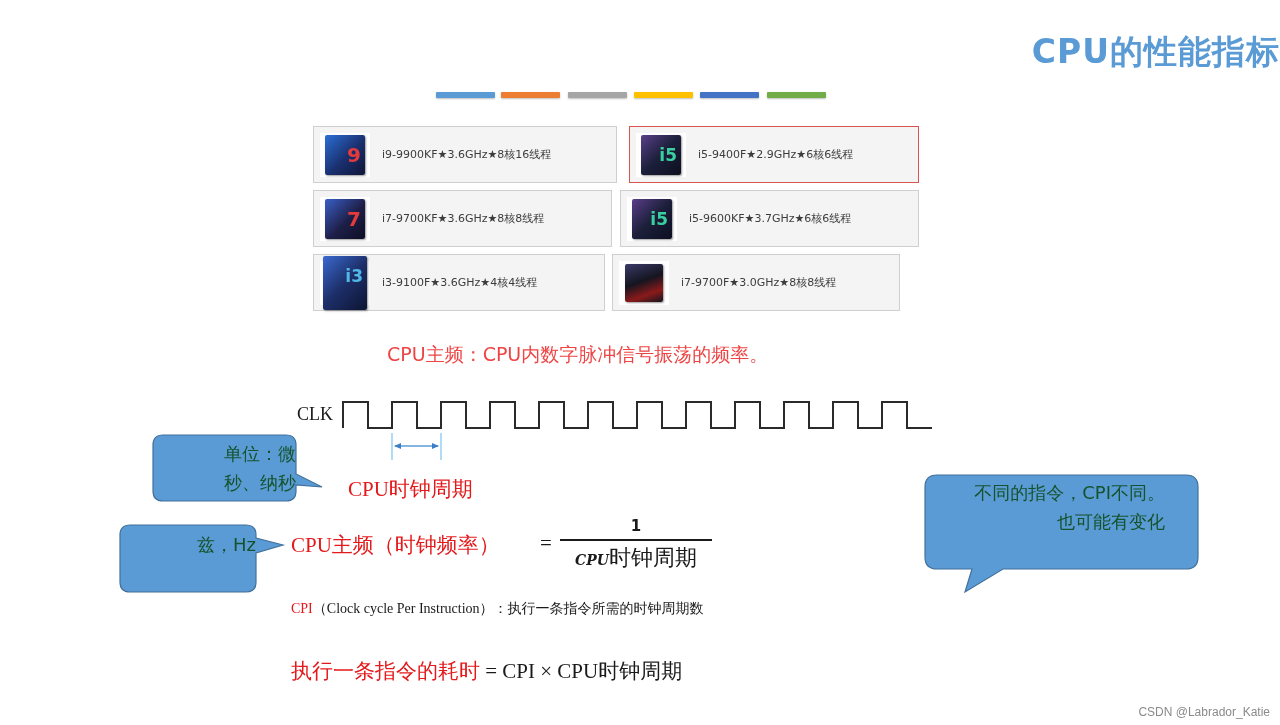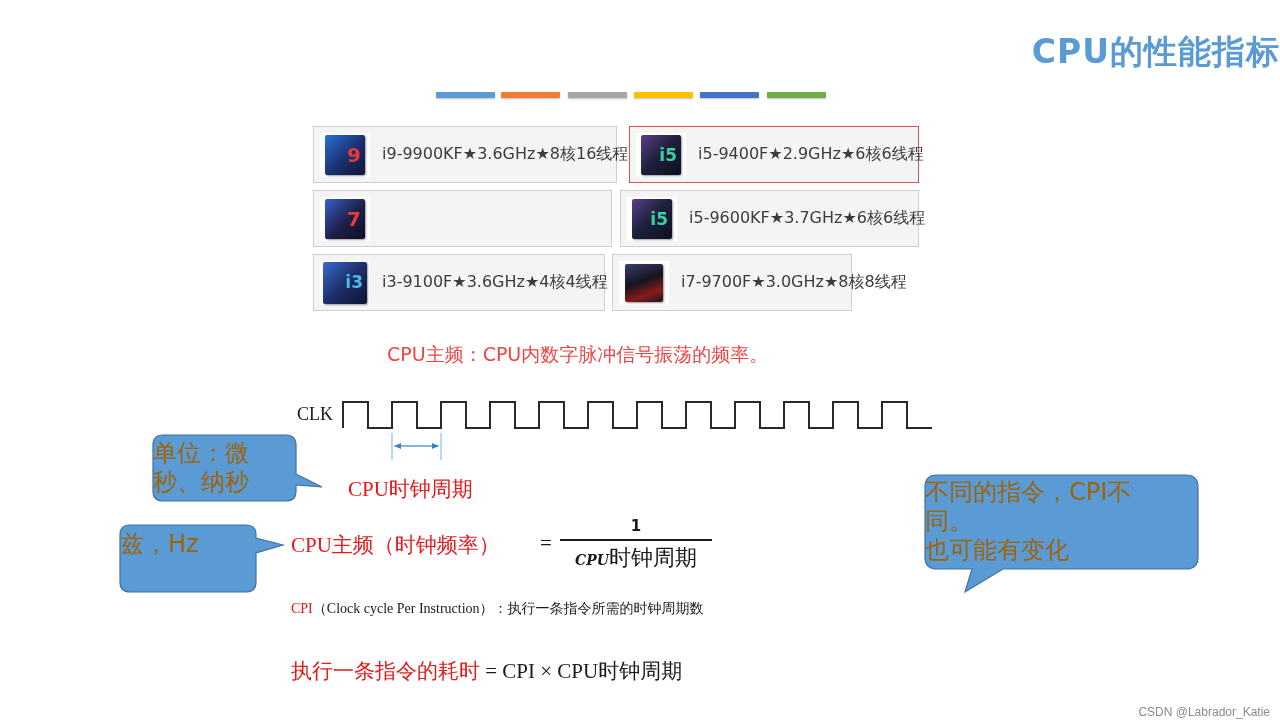--- a/index.html
+++ b/index.html
@@ -30,21 +30,21 @@
   }
   .chip-box {
     width: 40px; height: 40px; position: relative; border-radius: 2px;
     box-shadow: 1px 1px 2px rgba(0,0,0,0.4);
   }
   .chip-label {
     position: absolute; right: 4px; top: 6px; font-size: 20px; font-weight: bold;
     font-family: "DejaVu Sans", sans-serif; line-height: 28px;
   }
   .cpu-name {
-    font-size: 16px; color: #3c3c3c; white-space: nowrap;
+    font-size: 11px; color: #3c3c3c; white-space: nowrap;
     font-family: "DejaVu Sans", "Liberation Sans", sans-serif;
   }
 
   
   .definition { font-size: 19px; color: #ef4444; top: 342px; left: 387px; white-space: nowrap; }
 
   .clk-label { font-family: "Liberation Serif", "DejaVu Serif", serif; font-size: 18px; top: 404px; left: 297px; }
 
   .red { color: #e3191b; }
   .serif { font-family: "Liberation Serif", "DejaVu Serif", serif; }
@@ -55,21 +55,21 @@
   .frac { left: 560px; top: 516px; width: 152px; text-align: center; }
   .frac-num { font-size: 15px; font-weight: bold; height: 20px; line-height: 20px; }
   .frac-bar { height: 1.5px; background: #1a1a1a; margin: 3px 0 2px 0; }
   .frac-den { font-size: 22px; white-space: nowrap; line-height: 30px; }
   .frac-den i { font-family: "DejaVu Serif", serif; font-size: 14px; font-weight: bold; }
 
   .cpi-line { left: 291px; top: 600px; font-size: 14px; white-space: nowrap; }
   .time-line { left: 291px; top: 657px; font-size: 21px; white-space: nowrap; }
 
   .callout-text {
-    color: #a16207; text-align: left; font-size: 24px; line-height: 29px;
+    color: #14532d; text-align: right; font-size: 18px; line-height: 29px;
     font-family: "DejaVu Sans", "Liberation Sans", sans-serif;
   }
 
   .watermark { right: 10px; bottom: 6px; font-size: 12px; color: #8a8a8a; font-family: "Liberation Sans", sans-serif; margin-top: 29px; }
 </style>
 </head>
 <body>
 
 <div class="abs title">CPU的性能指标</div>
 
@@ -100,41 +100,42 @@
     </div>
     <span class="cpu-name">i5-9400F★2.9GHz★6核6线程</span>
   </div>
 
   <div class="abs cpu-box" style="left:313px;top:190px;width:299px;">
     <div class="cpu-thumb">
       <div class="chip-box" style="background:linear-gradient(135deg,#3a5fc8 0%,#1e1f48 55%,#0d0e24 100%);">
         <span class="chip-label" style="color:#e33b3b;">7</span>
       </div>
     </div>
+    <span class="cpu-name">i7-9700KF★3.6GHz★8核8线程</span>
   </div>
 
   <div class="abs cpu-box" style="left:620px;top:190px;width:299px;">
     <div class="cpu-thumb">
       <div class="chip-box" style="background:linear-gradient(135deg,#5a3f8a 0%,#1c1f3a 50%,#0d0f20 100%);">
         <span class="chip-label" style="color:#39d0a0;font-size:17px;">i5</span>
       </div>
     </div>
     <span class="cpu-name">i5-9600KF★3.7GHz★6核6线程</span>
   </div>
 
   <div class="abs cpu-box" style="left:313px;top:254px;width:292px;">
     <div class="cpu-thumb">
-      <div class="chip-box" style="width:44px;height:42px;background:linear-gradient(135deg,#3a6ad0 0%,#1d2f6a 50%,#0d1533 100%);">
+      <div class="chip-box" style="width:44px;height:54px;background:linear-gradient(135deg,#3a6ad0 0%,#1d2f6a 50%,#0d1533 100%);">
         <span class="chip-label" style="color:#4fb8e8;font-size:17px;">i3</span>
       </div>
     </div>
     <span class="cpu-name">i3-9100F★3.6GHz★4核4线程</span>
   </div>
 
-  <div class="abs cpu-box" style="left:612px;top:254px;width:240px;text-align:center;">
+  <div class="abs cpu-box" style="left:612px;top:254px;width:288px;text-align:center;">
     <div class="cpu-thumb">
       <div class="chip-box" style="width:38px;height:38px;background:linear-gradient(160deg,#3a3a6a 0%,#151520 45%,#8a1a1a 75%,#151520 100%);">
         <span class="chip-label"></span>
       </div>
     </div>
     <span class="cpu-name">i7-9700F★3.0GHz★8核8线程</span>
   </div>
 </div>
 
 <div class="abs definition">CPU主频：CPU内数字脉冲信号振荡的频率。</div>

